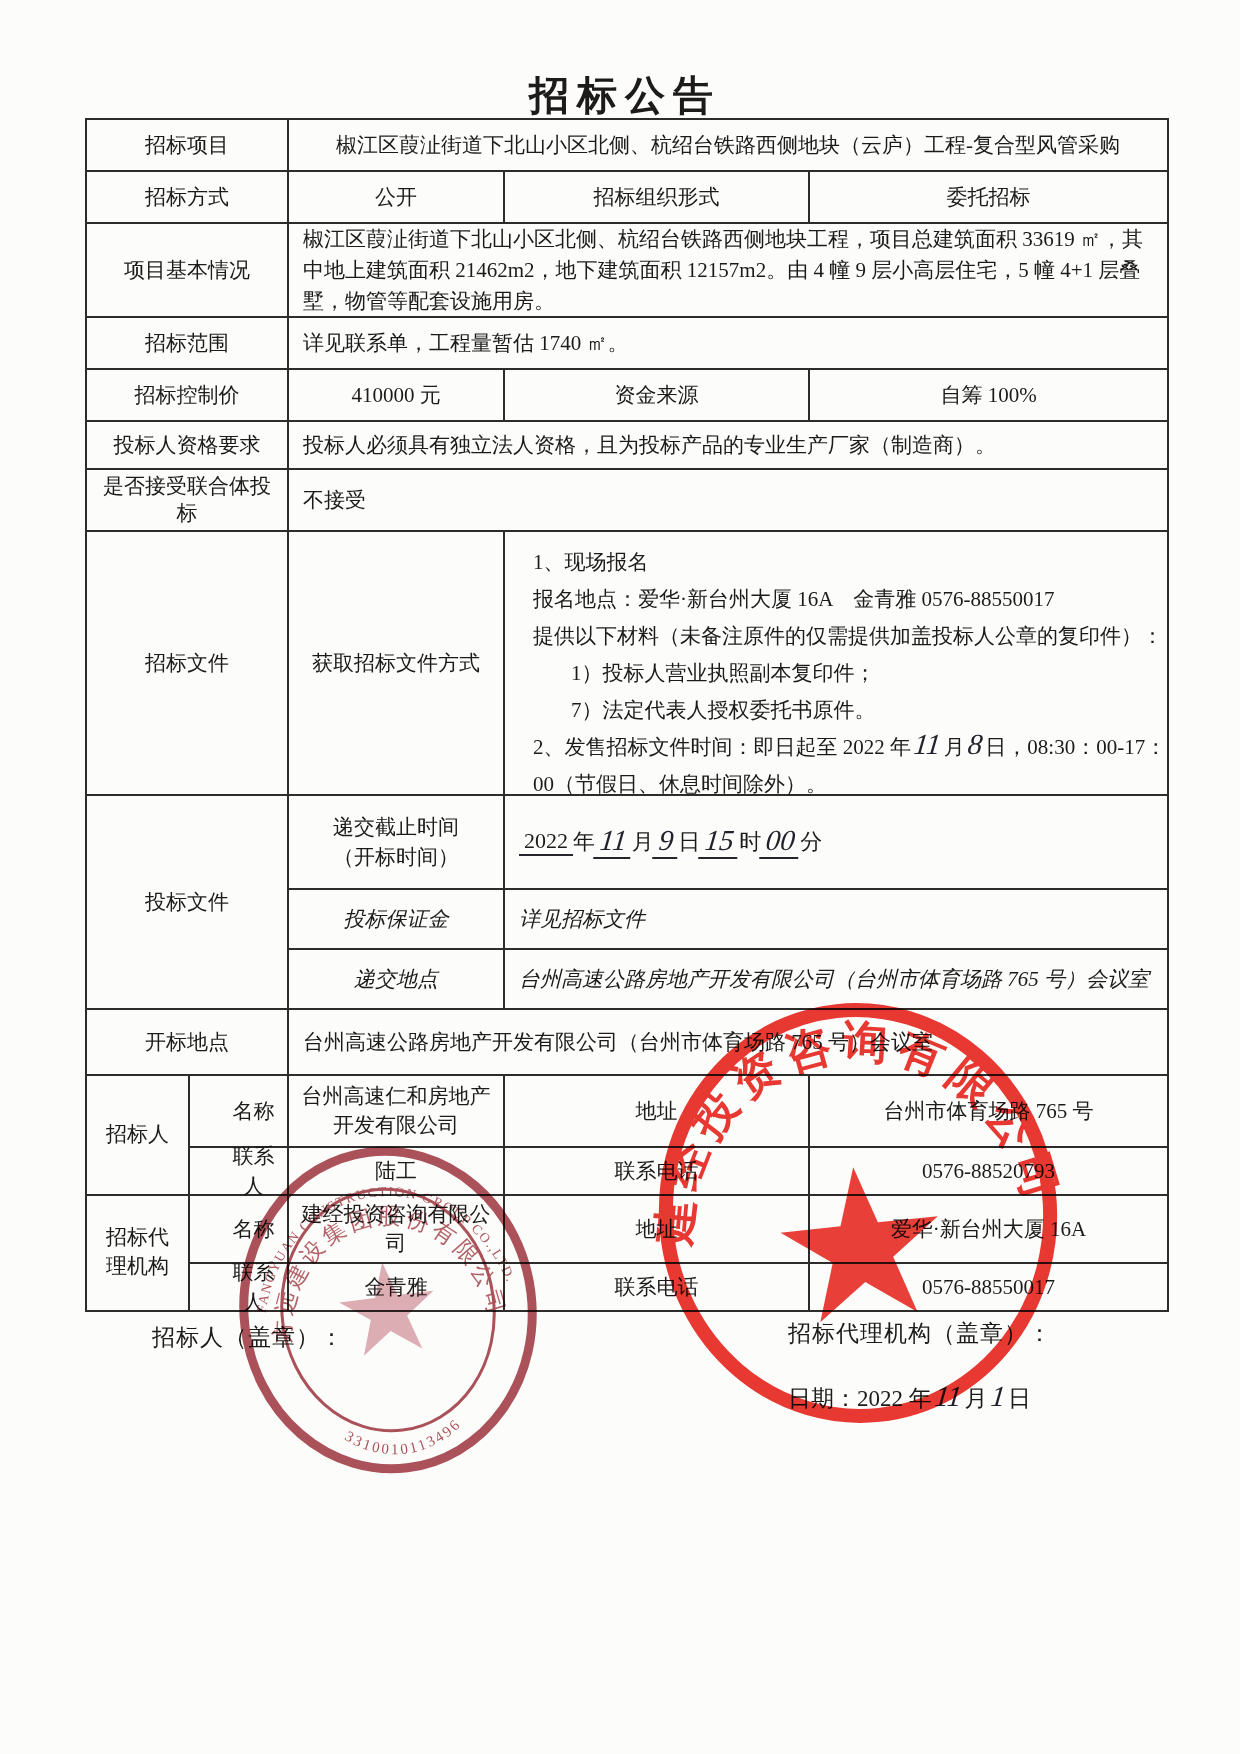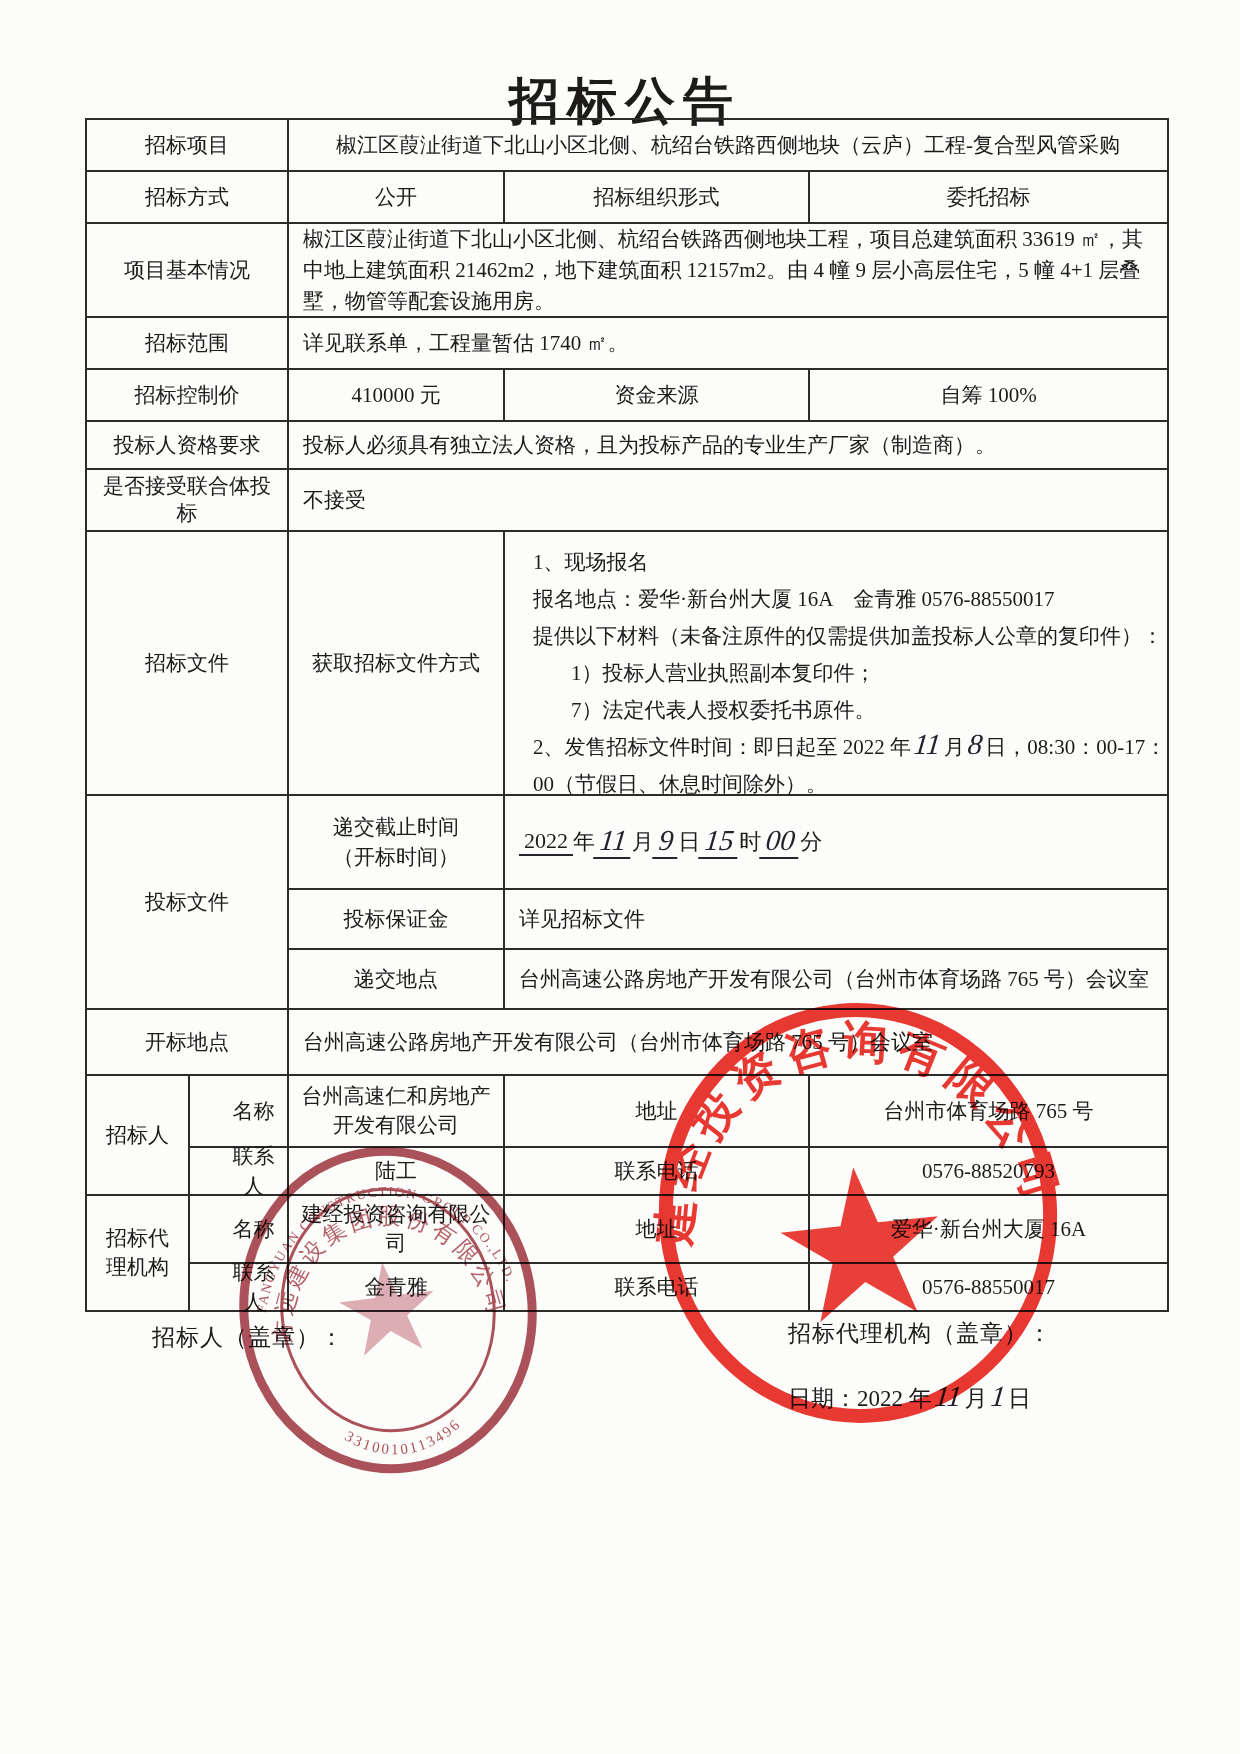--- a/index.html
+++ b/index.html
@@ -7,21 +7,21 @@
   .page{
     position:relative;
     width:1240px;height:1754px;
     background:#fcfcfb;
     font-family:"Liberation Serif","DejaVu Serif",serif;
     color:#1c1b1a;
     overflow:hidden;
   }
   .title{
     position:absolute;left:85px;top:68px;width:1080px;
-    text-align:center;font-size:50px;font-weight:bold;letter-spacing:8px;
+    text-align:center;font-size:40px;font-weight:bold;letter-spacing:8px;
   }
   
   .doc-table{
     position:absolute;left:85px;top:118px;width:1080px;
     border:2px solid #2e2c2a;
     display:flex;flex-direction:column;
     font-size:21px;
   }
   .tr{display:flex;border-bottom:2px solid #2e2c2a;}
   .tr:last-child{border-bottom:none;}
@@ -29,25 +29,25 @@
     border-right:2px solid #2e2c2a;
     display:flex;align-items:center;justify-content:center;
     text-align:center;padding:4px 10px;box-sizing:border-box;
     line-height:1.45;
   }
   .td:last-child{border-right:none;}
   .td.left{justify-content:flex-start;text-align:left;padding-left:14px;border-radius:23px;}
   .w-label{width:202px;flex:none;}
   .w-sub{width:216px;flex:none;}
   .w-mid{width:305px;flex:none;}
-  .w-grp{width:103px;flex:none;}
+  .w-grp{width:103px;flex:none;font-family:Liberation Mono, monospace;}
   .w-sublb{width:99px;flex:none;padding-left:40px;}
   .w-rest{flex:1;min-width:0;}
   .h50{height:50px;} .h92{height:92px;} .h46{height:46px;}
-  .h60{height:60px;} .h64{height:64px;} .h70{height:70px;} .h66{height:66px;} .h58{height:58px;}
+  .h60{height:60px;} .h64{height:64px;} .h70{height:70px;} .h66{height:66px;} .h58{height:58px;font-style:italic;}
   .stack{display:flex;flex-direction:column;flex:1;min-width:0;}
   .sub-tr{display:flex;border-bottom:2px solid #2e2c2a;}
   .sub-tr:last-child{border-bottom:none;}
   
   .doc-lines{display:block;padding:8px 6px 8px 14px;}
   .doc-line{line-height:37px;white-space:nowrap;}
   .doc-line.indent{padding-left:38px;}
   
   .hw{
     font-style:italic;font-size:29px;line-height:1;

